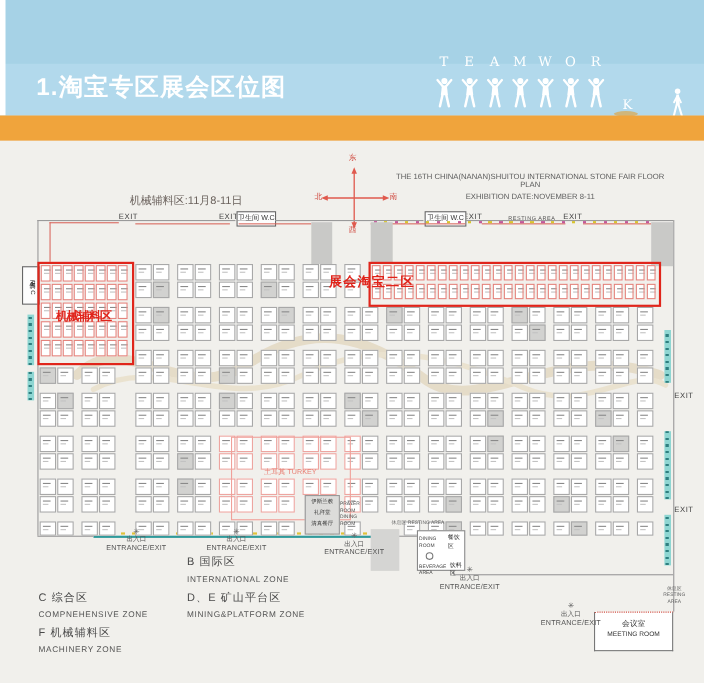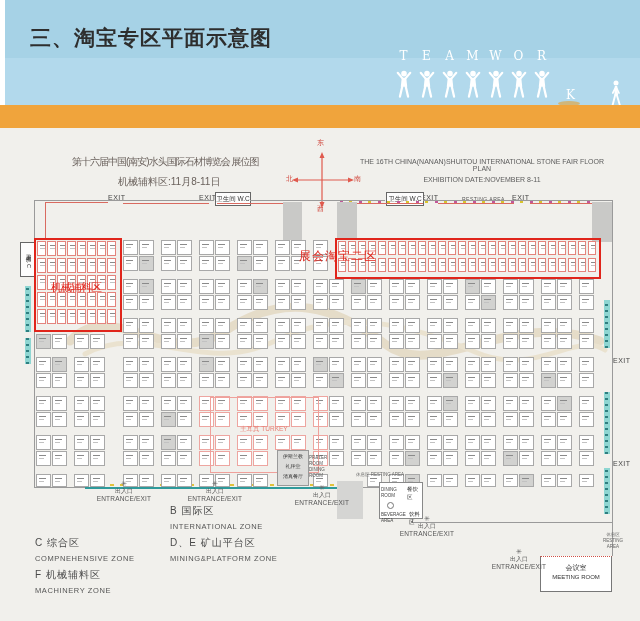--- a/index.html
+++ b/index.html
@@ -47,21 +47,21 @@
      background:repeating-linear-gradient(90deg,#c2589a 0 3px,transparent 3px 9px,#d8c42e 9px 12px,transparent 12px 19px);}
   .yellowdash{position:absolute;height:2px;
      background:repeating-linear-gradient(90deg,#e0c23a 0 4px,transparent 4px 10px);}
   .cyanstrip{position:absolute;width:6px;background:#8ed6d2;
      background-image:repeating-linear-gradient(0deg,#2e7f80 0 2px,transparent 2px 6px);
      background-size:3px 100%;background-repeat:no-repeat;background-position:1px 0;}
   
   .compass-label{position:absolute;font-size:7px;color:#d0483e;}
   
   .zonebox{position:absolute;border:2px solid #e0251b;}
-  .zonelabel{position:absolute;font-weight:normal;color:#e0231a;text-align:center;}
+  .zonelabel{position:absolute;font-weight:bold;color:#e0231a;text-align:center;}
   #zone1-label{left:35px;top:152px;width:82px;font-size:11px;letter-spacing:-1px;}
   #zone2-label{left:207px;top:120px;width:262px;font-size:12px;letter-spacing:1px;}
   
   .cell{position:absolute;background:#fff;border:1px solid #a8a8a8;box-sizing:border-box;
         background-image:linear-gradient(#8a8a8a,#8a8a8a),linear-gradient(#c2c2c2,#c2c2c2);
         background-size:7px 1px,5px 1px;background-position:2px 3px,2px 6px;
         background-repeat:no-repeat;}
   .cell.red{border-color:#e4837c;}
   .cell.pink{border-color:#eda5a0;}
   .cell.gray{background-color:#d2d2d0;}
@@ -103,21 +103,21 @@
   .legend-en{font-size:7.5px;color:#555;letter-spacing:.6px;margin-top:4px;}
   
   #wm{position:absolute;left:55px;top:158px;opacity:.45;}
 </style>
 </head>
 <body>
 
 <div id="header">
   <div class="lightband"></div>
   <div id="left-strip"></div>
-  <div id="section-title">三、淘宝专区平面示意图</div>
+  <div id="subtitle">1.淘宝专区展会区位图</div>
 
   <svg width="0" height="0" style="position:absolute">
     <symbol id="fig" viewBox="0 0 20 32">
       <circle cx="10" cy="4.5" r="3.1" fill="#fff"></circle>
       <path d="M7.5 9 L12.5 9 L13.6 19 L6.4 19 Z" fill="#fff"></path>
       <path d="M8.5 10 L3 3.5 M11.5 10 L17 3.5" stroke="#fff" stroke-width="2.3" stroke-linecap="round" fill="none"></path>
       <path d="M8 19 L5.5 30 M12 19 L14.5 30" stroke="#fff" stroke-width="2.5" stroke-linecap="round" fill="none"></path>
     </symbol>
     <symbol id="figwalk" viewBox="0 0 16 28">
       <circle cx="8" cy="3" r="2.5" fill="#fff"></circle>
@@ -180,21 +180,20 @@
 
 <div id="orange-band"></div>
 
 <div id="plan">
 
   <svg id="wm" width="560" height="90">
     <path d="M15 55 C60 10,110 85,170 45 S280 20,330 58 S450 22,545 55" stroke="#d8c49e" stroke-width="9" fill="none" stroke-linecap="round"></path>
     <path d="M30 68 C90 35,150 90,220 55 S360 40,420 66 S520 45,550 64" stroke="#e3d3ae" stroke-width="5" fill="none" stroke-linecap="round"></path>
   </svg>
 
-  <div class="cn-title">第十六届中国(南安)水头国际石材博览会 展位图</div>
   <div class="cn-time">机械辅料区:11月8-11日</div>
   <div class="en-title">THE 16TH CHINA(NANAN)SHUITOU INTERNATIONAL STONE FAIR FLOOR PLAN</div>
   <div class="en-date">EXHIBITION DATE:NOVEMBER 8-11</div>
 
   <svg class="abs" style="left:288px;top:18px" width="70" height="66">
     <path d="M34 10 L34 58 M8 34 L62 34" stroke="#e05a4e" stroke-width="1.2" fill="none"></path>
     <path d="M34 6 L31.5 12 L36.5 12 Z M34 62 L31.5 56 L36.5 56 Z M4 34 L10 31.5 L10 36.5 Z M66 34 L60 31.5 L60 36.5 Z" fill="#e05a4e"></path>
   </svg>
   <span class="compass-label" style="left:317px;top:10px">东</span>
   <span class="compass-label" style="left:354px;top:46px">南</span>

